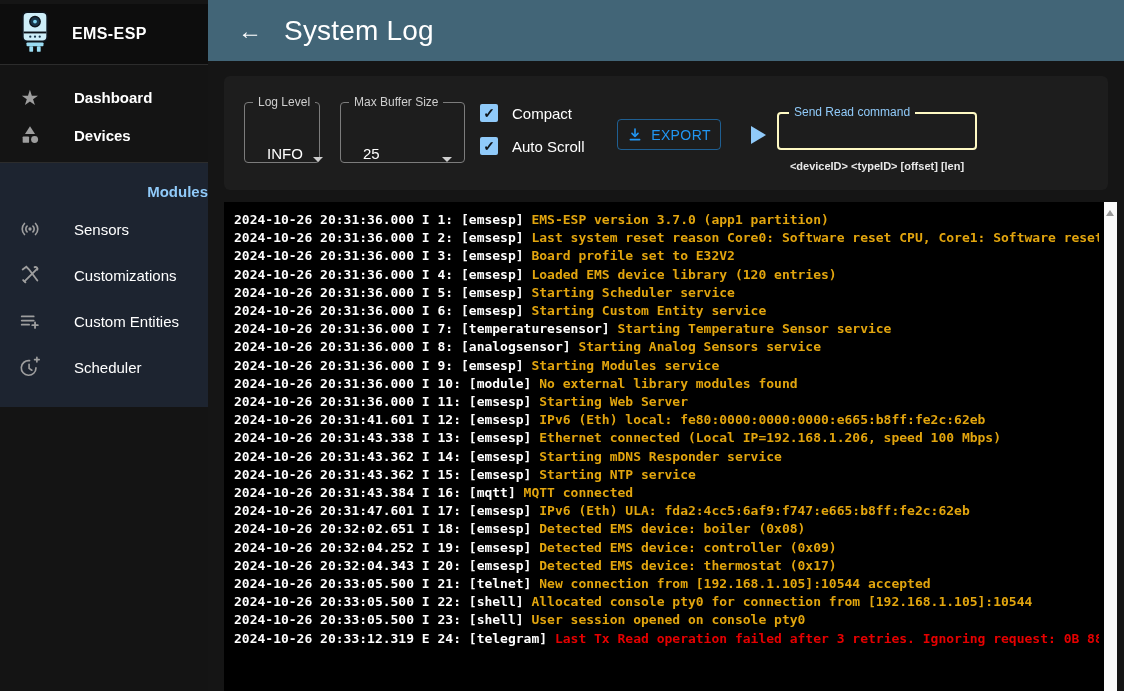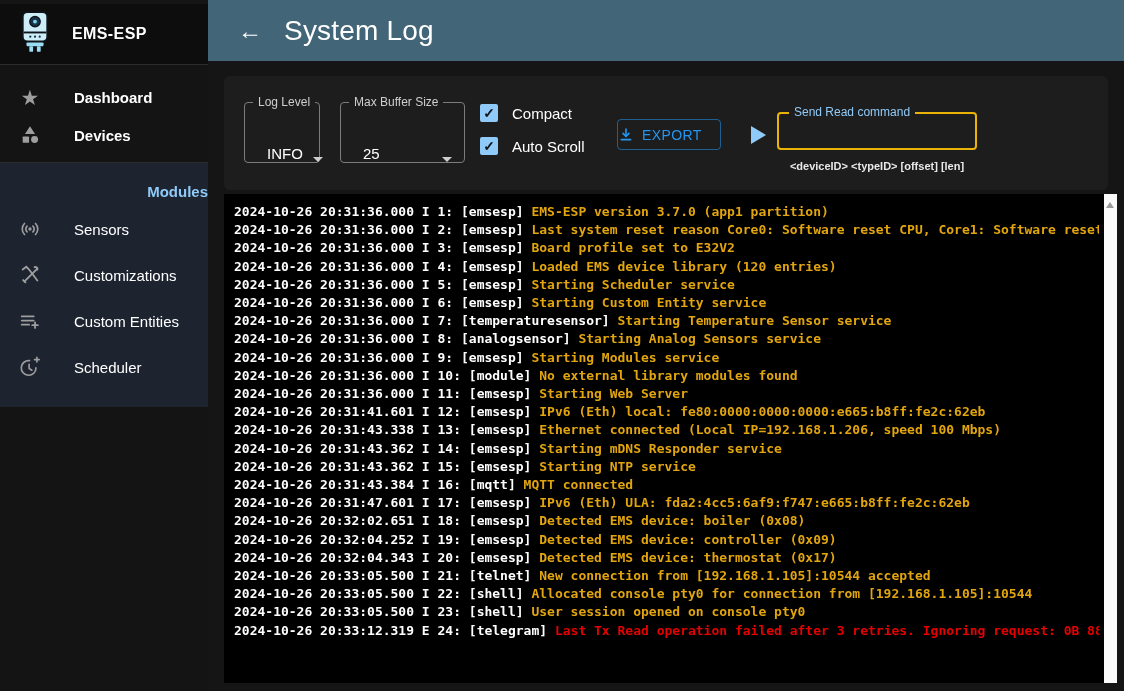--- a/index.html
+++ b/index.html
@@ -49,35 +49,35 @@
   .field-maxbuf { left:116px; width:125px; }
   .field-maxbuf .caret { position:absolute; right:12px; }
   .checks { position:absolute; left:256px; top:28px; display:flex; flex-direction:column; gap:15px; }
   .check-row { display:flex; align-items:center; cursor:pointer; }
   .checkbox { width:18px; height:18px; border-radius:2px; background:#90caf9; color:#101418;
               display:flex; align-items:center; justify-content:center; font-size:14px; font-weight:700; }
   .check-row .lbl { color:#ffffff; font-size:15px; font-weight:500; margin-left:14px; }
   .export-btn { position:absolute; left:393px; top:43px; width:104px; height:31px;
                 border:1px solid rgba(33,150,243,.55); border-radius:4px; background:transparent;
                 color:#2196f3; font-size:14px; font-weight:500; letter-spacing:.4px;
-                display:flex; align-items:center; gap:8px; cursor:pointer; }
+                display:flex; align-items:center; justify-content:center; gap:8px; cursor:pointer; }
   .play-btn { position:absolute; left:527px; top:50px; width:0; height:0; cursor:pointer;
               border-top:9px solid transparent; border-bottom:9px solid transparent;
               border-left:15px solid #90caf9; }
   .send-input-wrap { position:absolute; left:553px; top:36px; width:200px; height:38px;
-                     border:2px solid #eab308; border-radius:4px; }
+                     border:2px solid #fef9c3; border-radius:4px; }
   .send-input-wrap .legend { position:absolute; top:-9px; left:10px; background:#1d1d1d; padding:0 5px;
                              font-size:12px; color:#90caf9; white-space:nowrap; }
   .send-input { width:100%; height:100%; background:transparent; border:none; outline:none;
                 color:#fff; font-size:14px; padding:0 8px; }
   .send-helper { position:absolute; left:545px; top:84px; width:216px; text-align:center;
                  color:#e8e8e8; font-size:11px; font-weight:700; }
 
   
-  .log-area { position:absolute; left:224px; top:194px; width:893px; height:489px; background:#000000;
+  .log-area { position:absolute; left:224px; top:202px; width:893px; height:489px; background:#000000;
               padding:9px 18px 0 10px; overflow:hidden; }
   .log-line { font-family:"DejaVu Sans Mono", monospace; font-size:13px; font-weight:700;
               line-height:18.2px; white-space:pre; overflow:hidden; }
   .log-pre { color:#ffffff; }
   .lvl-info { color:#e2a50e; }
   .lvl-error { color:#e60000; }
   .fake-scrollbar { position:absolute; right:0; top:0; width:13px; height:489px; background:#fbfbfb; }
   .sb-up { position:absolute; top:8px; left:2px; width:0; height:0;
            border-left:4.5px solid transparent; border-right:4.5px solid transparent;
            border-bottom:6px solid #9a9a9a; }

